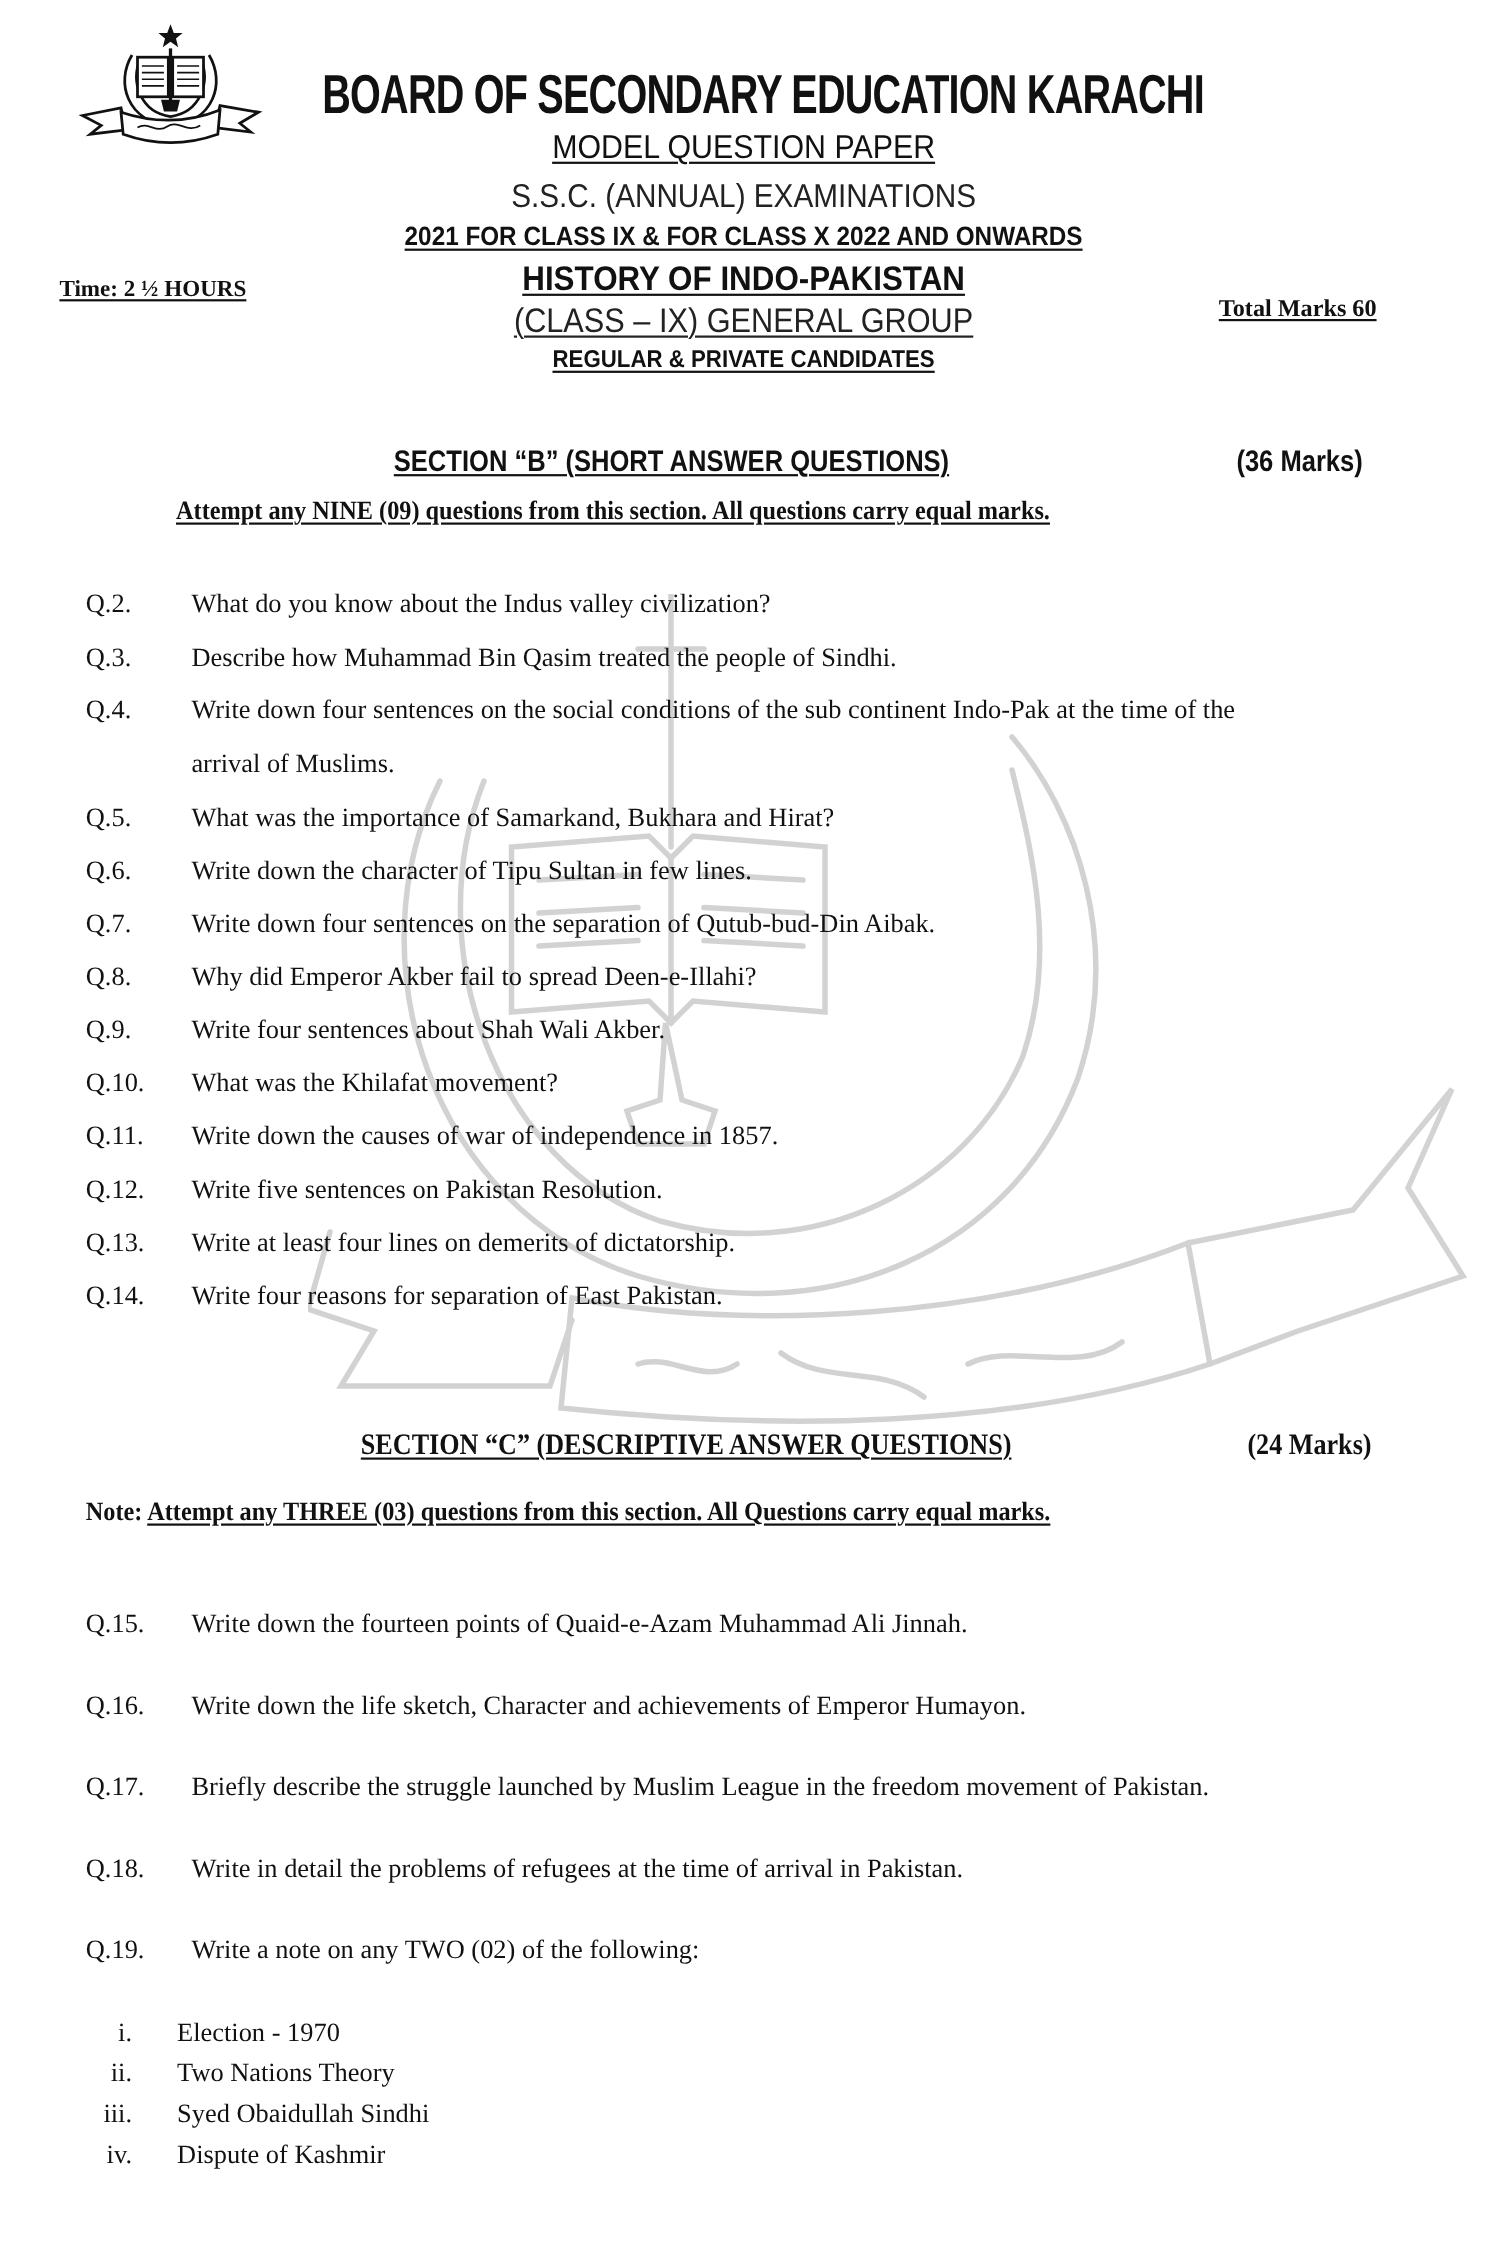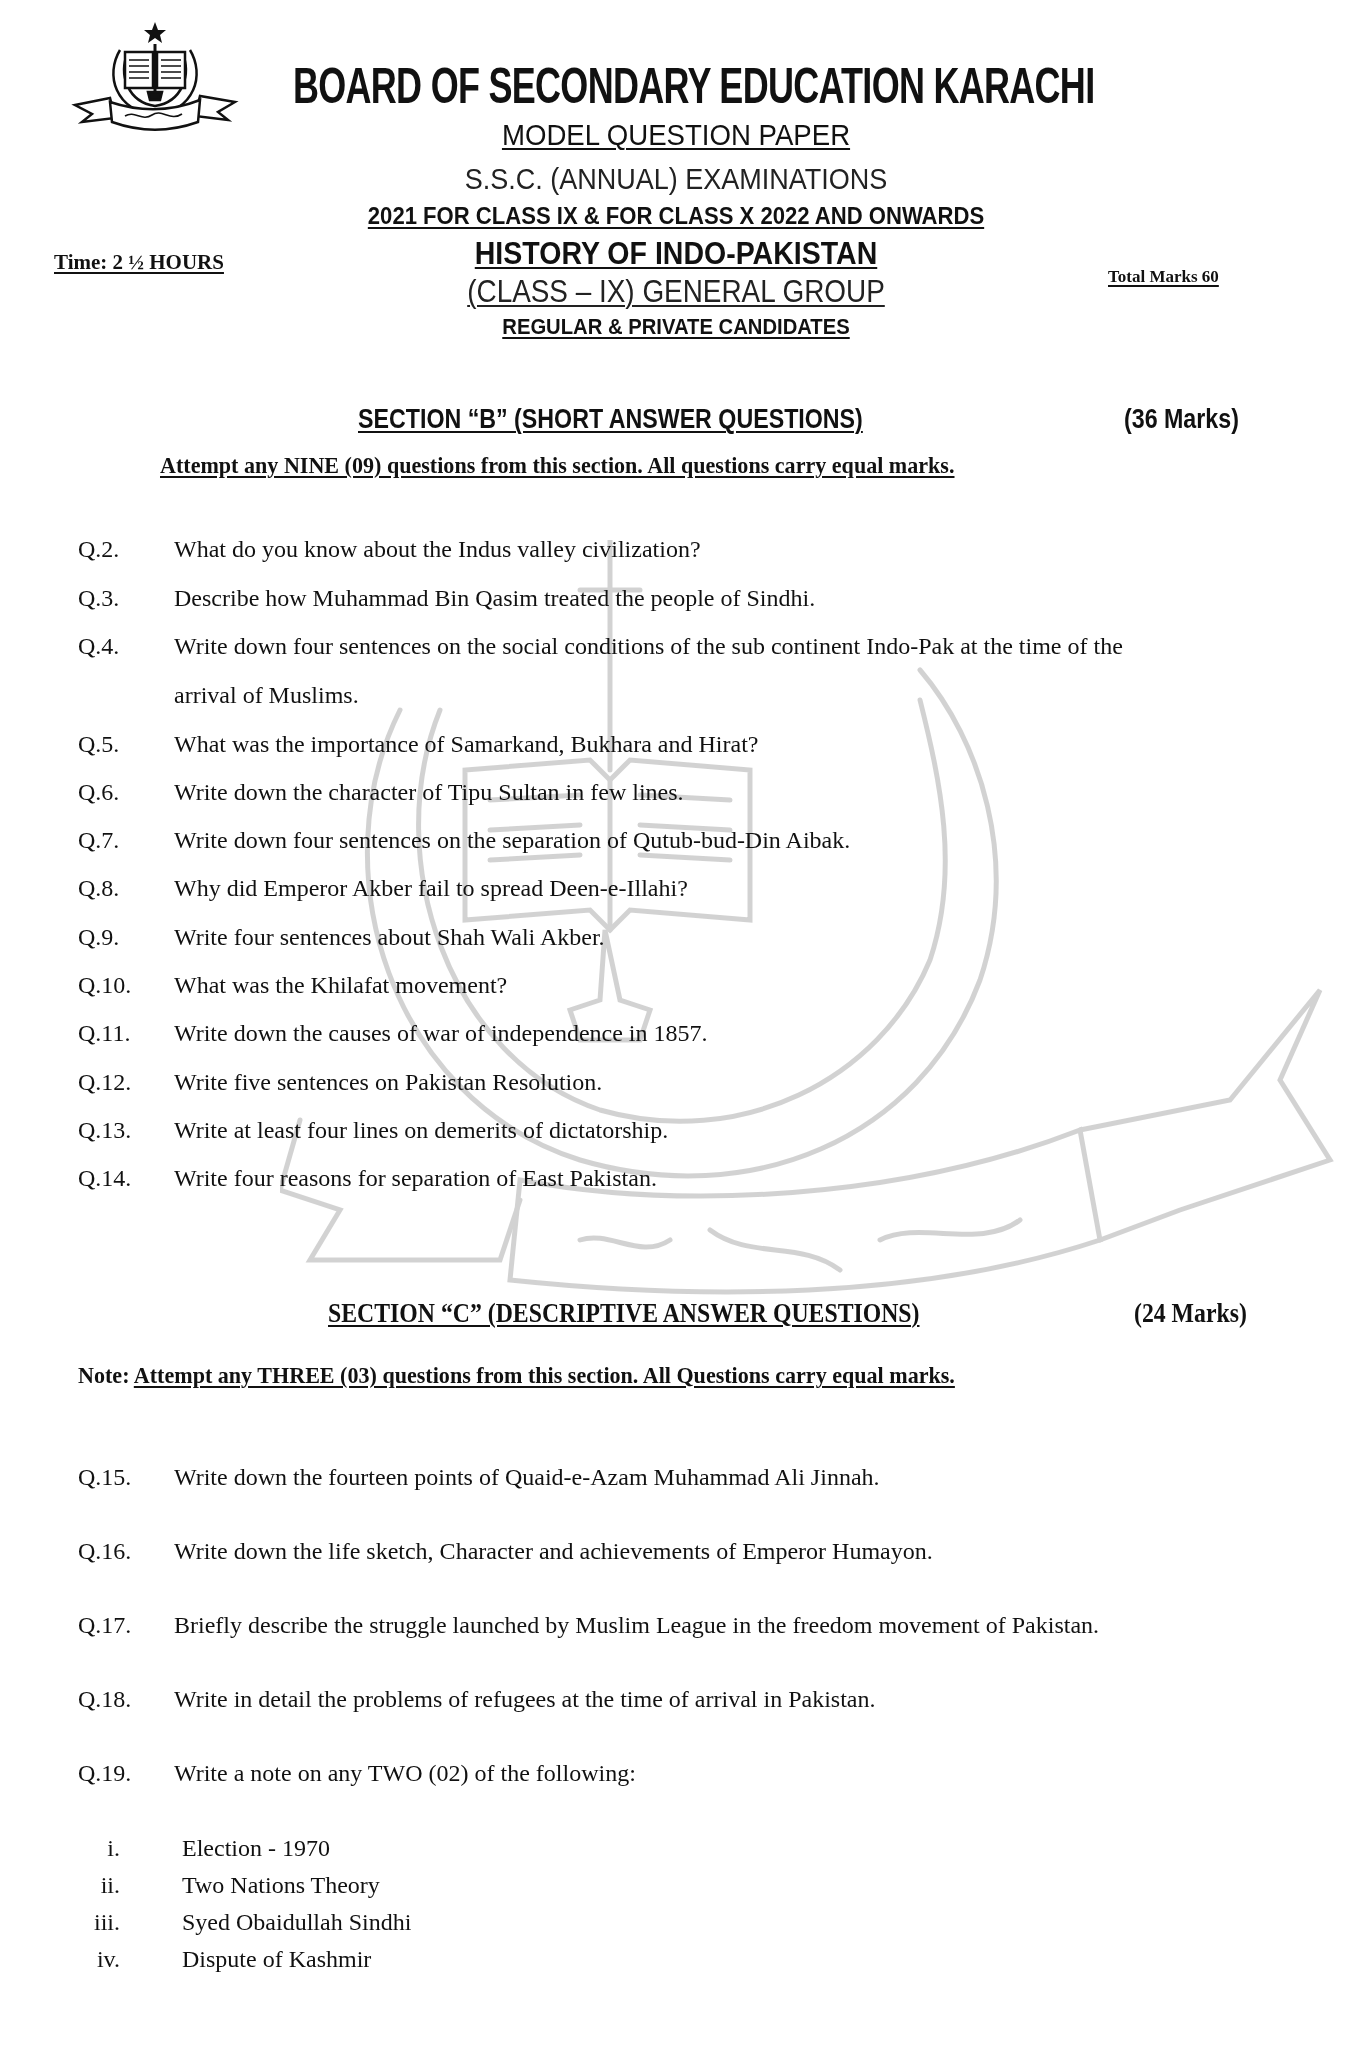--- a/index.html
+++ b/index.html
@@ -19,32 +19,32 @@
   .hdr-center { left: 0; width: 1352px; text-align: center; }
   #model-paper { top: 118px; font-family: "Liberation Sans", sans-serif; font-size: 30px; font-weight: 400; transform: scaleX(0.92); }
   #ssc-exams { top: 162px; font-family: "Liberation Sans", sans-serif; font-size: 30px; font-weight: 300; color: #222; transform: scaleX(0.9); }
   #year-line { top: 202px; font-family: "Liberation Sans", sans-serif; font-size: 24px; font-weight: 700; transform: scaleX(0.92); }
   #subject { top: 236px; font-family: "Liberation Sans", sans-serif; font-size: 31px; font-weight: 700; transform: scaleX(0.92); }
   #class-group { top: 274px; font-family: "Liberation Sans", sans-serif; font-size: 31px; font-weight: 300; color: #222; transform: scaleX(0.9); }
   #candidates { top: 314px; font-family: "Liberation Sans", sans-serif; font-size: 22px; font-weight: 700; transform: scaleX(0.92); }
   .hdr-center > span { display: inline-block; }
 
   #time-label { left: 54px; top: 250px; font-family: "Liberation Serif", serif; font-weight: 700; font-size: 21px; }
-  #total-marks { left: 1108px; top: 267px; font-family: "Liberation Serif", serif; font-weight: 700; font-size: 17px; }
+  #total-marks { left: 1108px; top: 267px; font-family: "Liberation Serif", serif; font-weight: 700; font-size: 22px; }
 
   
   .section-title { font-family: "Liberation Sans", sans-serif; font-weight: 700; font-size: 27px; transform-origin: left top; transform: scaleX(0.86); }
   .section-title-serif { font-family: "Liberation Serif", serif; font-weight: 700; font-size: 27px; transform-origin: left top; transform: scaleX(0.88); }
   .instr { font-family: "Liberation Serif", serif; font-weight: 700; font-size: 24px; transform-origin: left top; transform: scaleX(0.92); }
 
   .q-row { left: 78px; font-family: "Liberation Serif", serif; font-size: 24px; line-height: 28px; }
   .q-num { position: absolute; left: 0; }
   .q-text { position: absolute; left: 96px; }
   .sub-num { position: absolute; width: 42px; text-align: right; left: 0; }
-  .sub-text { position: absolute; left: 83px; margin-left: 21px; }
+  .sub-text { position: absolute; left: 83px; }
 
   #watermark { left: 280px; top: 540px; width: 1060px; height: 760px; opacity: 0.32; pointer-events: none; }
 </style>
 </head>
 <body>
 
 <svg id="watermark" class="abs" viewBox="0 0 1060 760" fill="none" stroke="#777" stroke-width="5" stroke-linecap="round">
 
   <path d="M120 170 C 40 330, 110 560, 300 620 C 470 670, 640 600, 700 440 C 740 320, 700 200, 640 130"></path>
   <path d="M160 170 C 100 320, 170 520, 320 570 C 460 610, 600 540, 650 420 C 680 330, 660 240, 640 160"></path>

